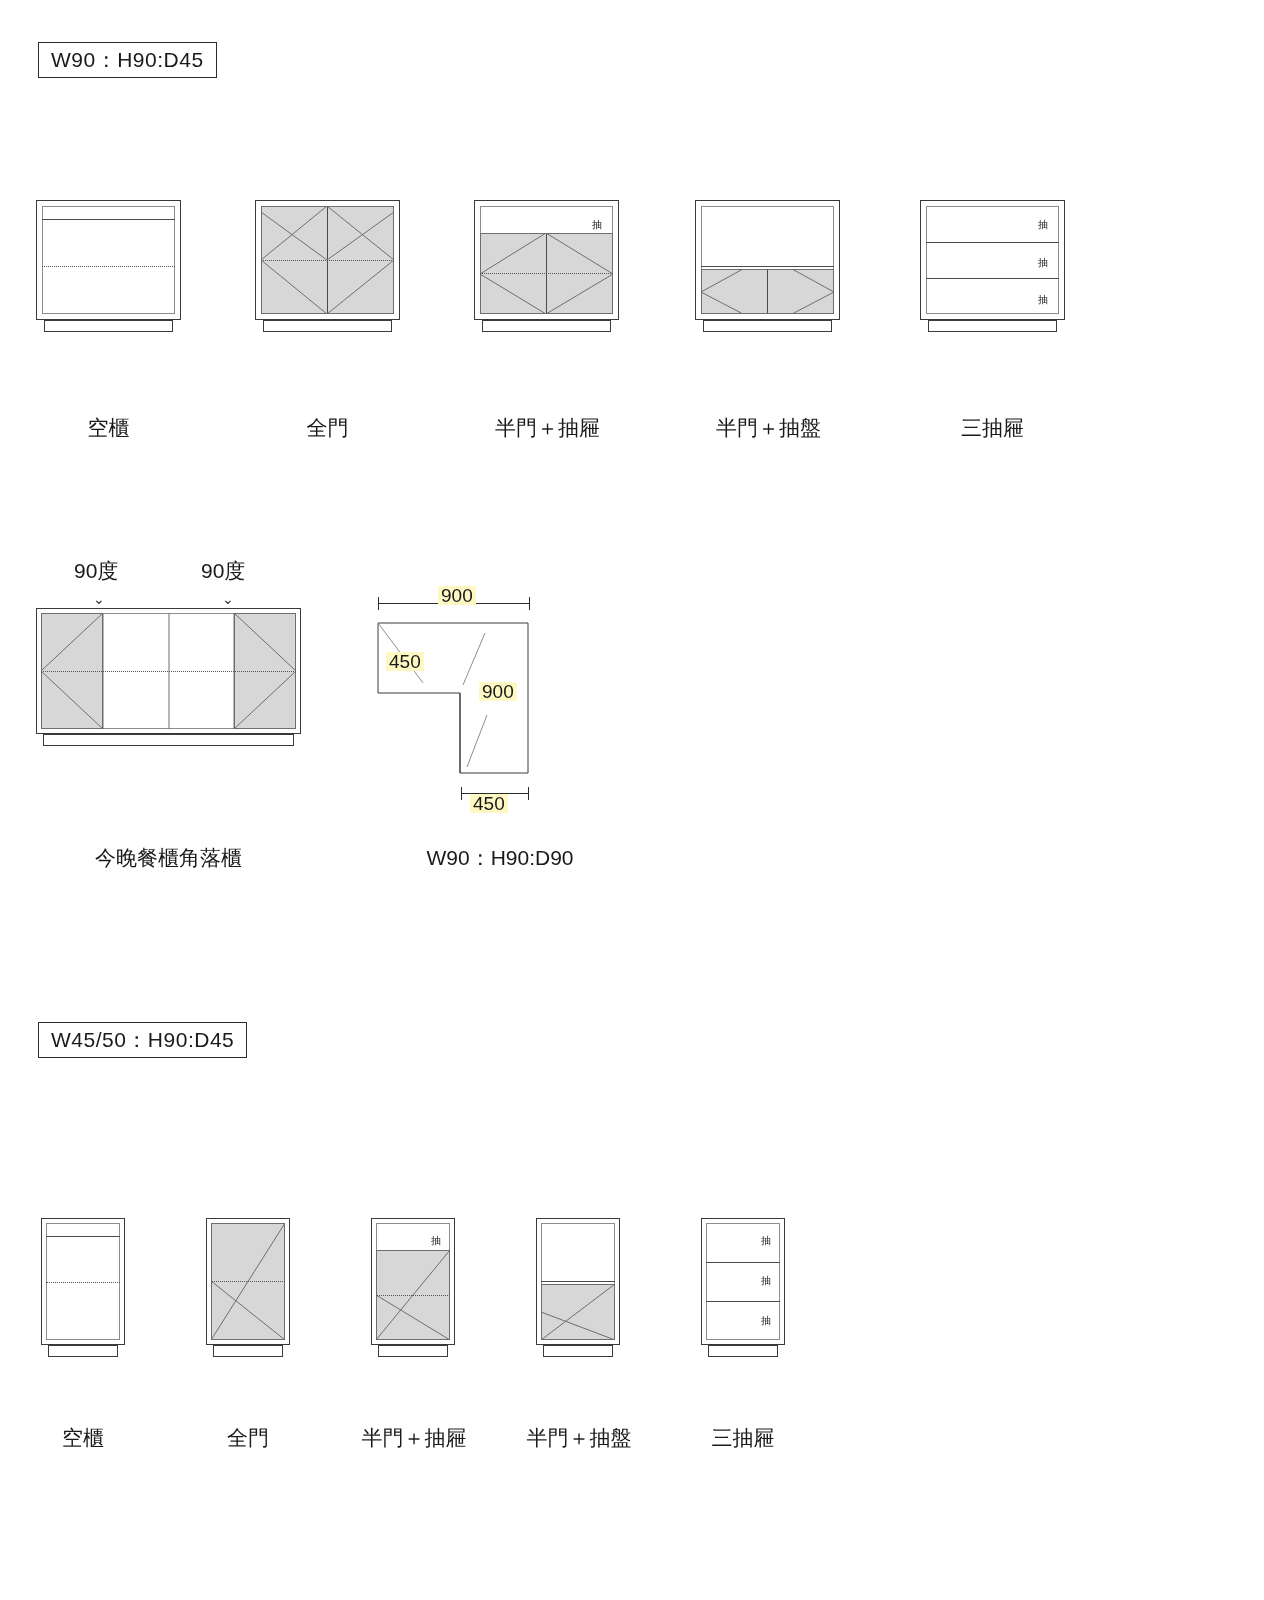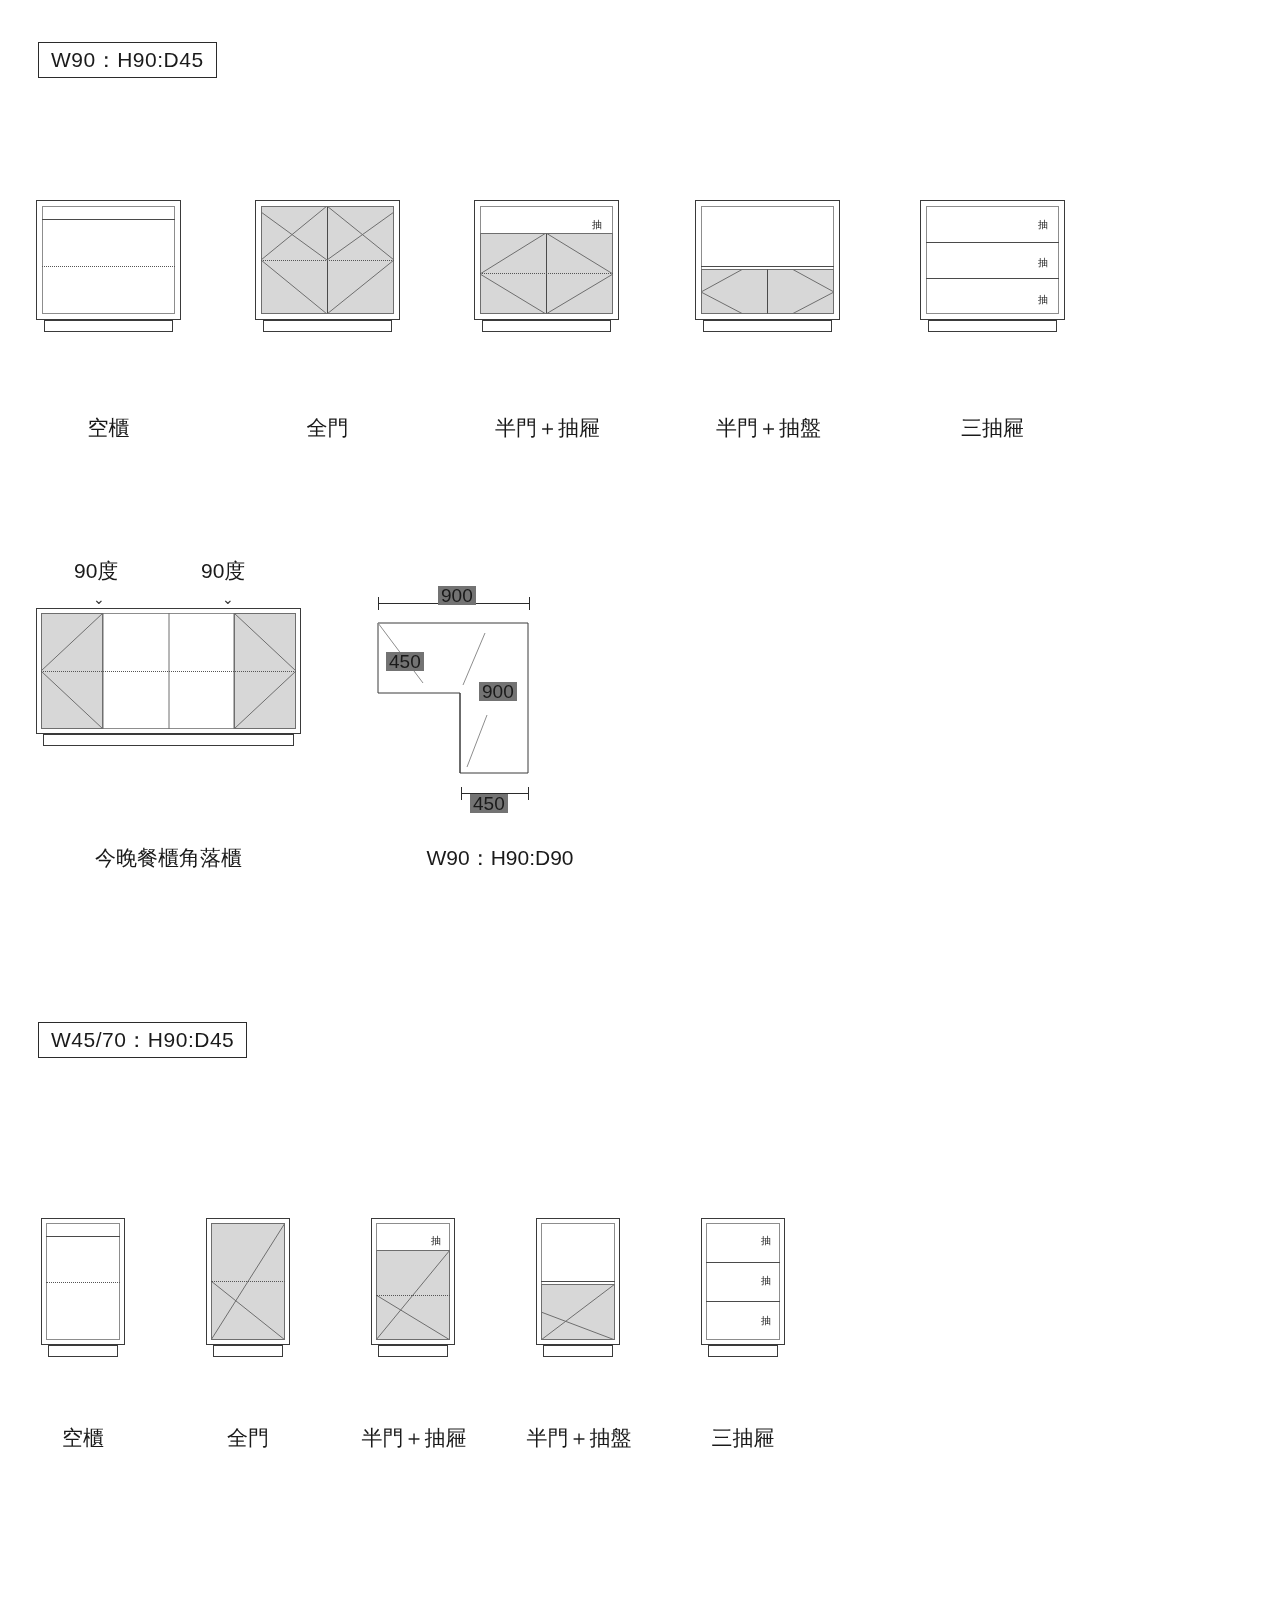--- a/index.html
+++ b/index.html
@@ -82,21 +82,21 @@
     text-align: center;
     line-height: 1.2;
     white-space: nowrap;
   }
 
   
   .dim-text {
     position: absolute;
     font-size: 19px;
     line-height: 1;
-    background: #737373;
+    background: #fef9c3;
     padding: 0 3px;
   }
   .dim-line {
     position: absolute;
     background: #2b2b2b;
     height: 1px;
   }
   .dim-tick {
     position: absolute;
     background: #2b2b2b;
@@ -234,21 +234,21 @@
 
 <div class="dim-text" style="left:479px; top:682px;">900</div>
 
 <div class="dim-line" style="left:461px; top:793px; width:68px;"></div>
 <div class="dim-tick" style="left:461px; top:787px; height:13px;"></div>
 <div class="dim-tick" style="left:528px; top:787px; height:13px;"></div>
 <div class="dim-text" style="left:470px; top:794px;">450</div>
 
 <div class="caption" style="left:355px; top:845px; width:290px;">W90：H90:D90</div>
 
-<div class="section-tag" style="left:38px; top:1022px;">W45/70：H90:D45</div>
+<div class="section-tag" style="left:38px; top:1022px;">W45/50：H90:D45</div>
 
 <div class="cab" style="left:41px; top:1218px; width:84px; height:142px;">
   <div class="cab-body" style="width:84px; height:127px;"></div>
   <div class="inner-line" style="left:5px; top:5px; width:74px; height:117px;"></div>
   <div class="hline" style="left:5px; top:18px; width:74px;"></div>
   <div class="dotline" style="left:5px; top:64px; width:74px;"></div>
   <div class="plinth" style="left:7px; top:127px; width:70px; height:12px;"></div>
 </div>
 <div class="caption" style="left:41px; top:1425px; width:84px;">空櫃</div>
 

